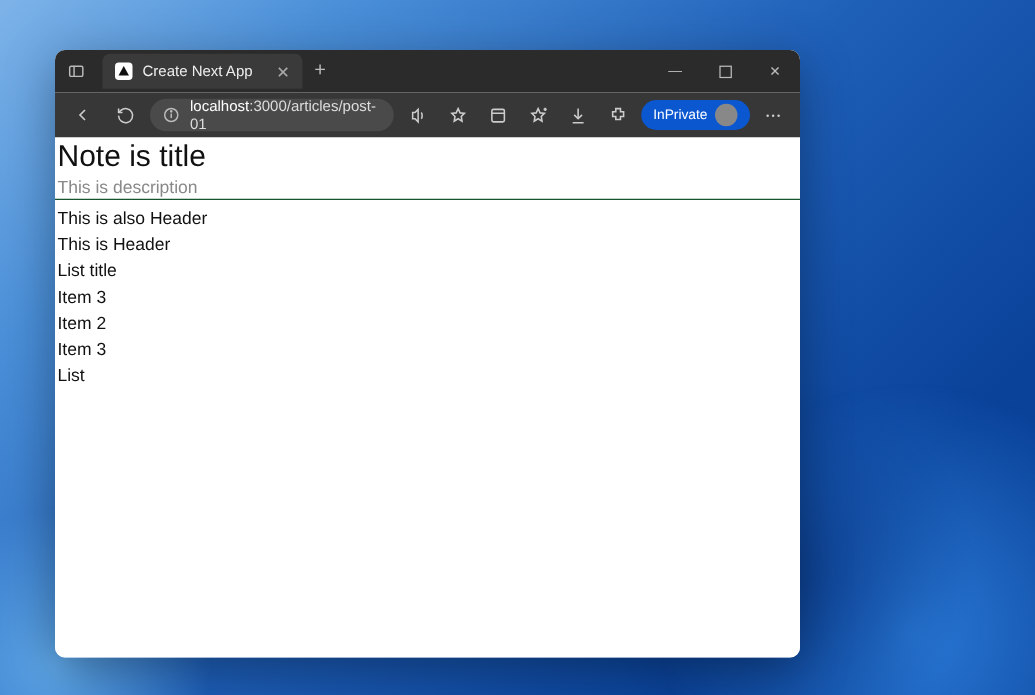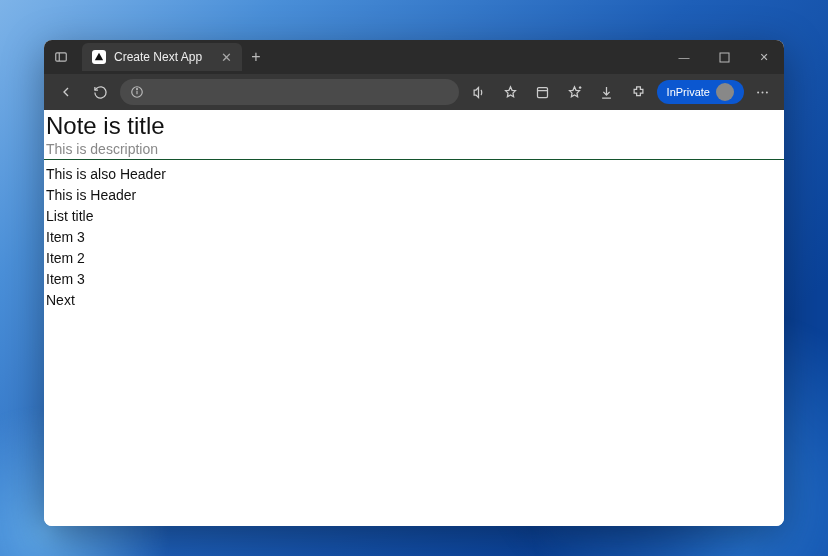--- a/index.html
+++ b/index.html
@@ -14,21 +14,21 @@
   
   .bg-swirl { position:absolute; border-radius:50%; filter: blur(2px); }
   .bg1 { width:400px; height:400px; background: radial-gradient(circle, #2a7ad6 0%, transparent 70%); right:-100px; bottom:-150px; }
   .bg2 { width:300px; height:300px; background: radial-gradient(circle, #0d3f8f 0%, transparent 70%); right:50px; bottom:-50px; }
   .bg3 { width:250px; height:250px; background: radial-gradient(circle, #5fa8e8 0%, transparent 70%); left:-80px; bottom:-100px; }
 
   .browser {
     position: absolute;
     left: 44px;
     top: 40px;
-    width: 740px;
+    width: 596px;
     height: 486px;
     background: #fff;
     border-radius: 8px;
     box-shadow: 0 10px 40px rgba(0,0,0,0.35);
     overflow: hidden;
     display: flex;
     flex-direction: column;
   }
   .titlebar {
     height: 34px;
@@ -139,20 +139,23 @@
           <path d="M3 3v5h5"></path>
         </svg>
     </div>
     <div class="addr">
       <span class="site-info">
         <svg width="14" height="14" viewBox="0 0 24 24" fill="none" stroke="currentColor" stroke-width="2">
             <circle cx="12" cy="12" r="9"></circle>
             <line x1="12" y1="10" x2="12" y2="16"></line>
             <circle cx="12" cy="7" r="0.8" fill="currentColor"></circle>
           </svg>
+      </span>
+      <span class="url">
+        <span class="host">localhost</span><span>:3000/articles/post-01</span>
       </span>
     </div>
     <div class="right-icons">
       <div class="tb-btn">
         <svg width="15" height="15" viewBox="0 0 24 24" fill="none" stroke="currentColor" stroke-width="2">
             <path d="M5 8h3l4-4v16l-4-4H5z"></path>
             <path d="M16 8c1.5 1.5 1.5 6.5 0 8"></path>
           </svg>
       </div>
       <div class="tb-btn">
@@ -201,16 +204,16 @@
 
   <div class="content">
     <div class="title">Note is title</div>
     <div class="desc">This is description</div>
     <div class="line">This is also Header</div>
     <div class="line">This is Header</div>
     <div class="line">List title</div>
     <div class="line">Item 3</div>
     <div class="line">Item 2</div>
     <div class="line">Item 3</div>
-    <div class="line">Next</div>
+    <div class="line">List</div>
   </div>
 
 </div>
 
 </body></html>

